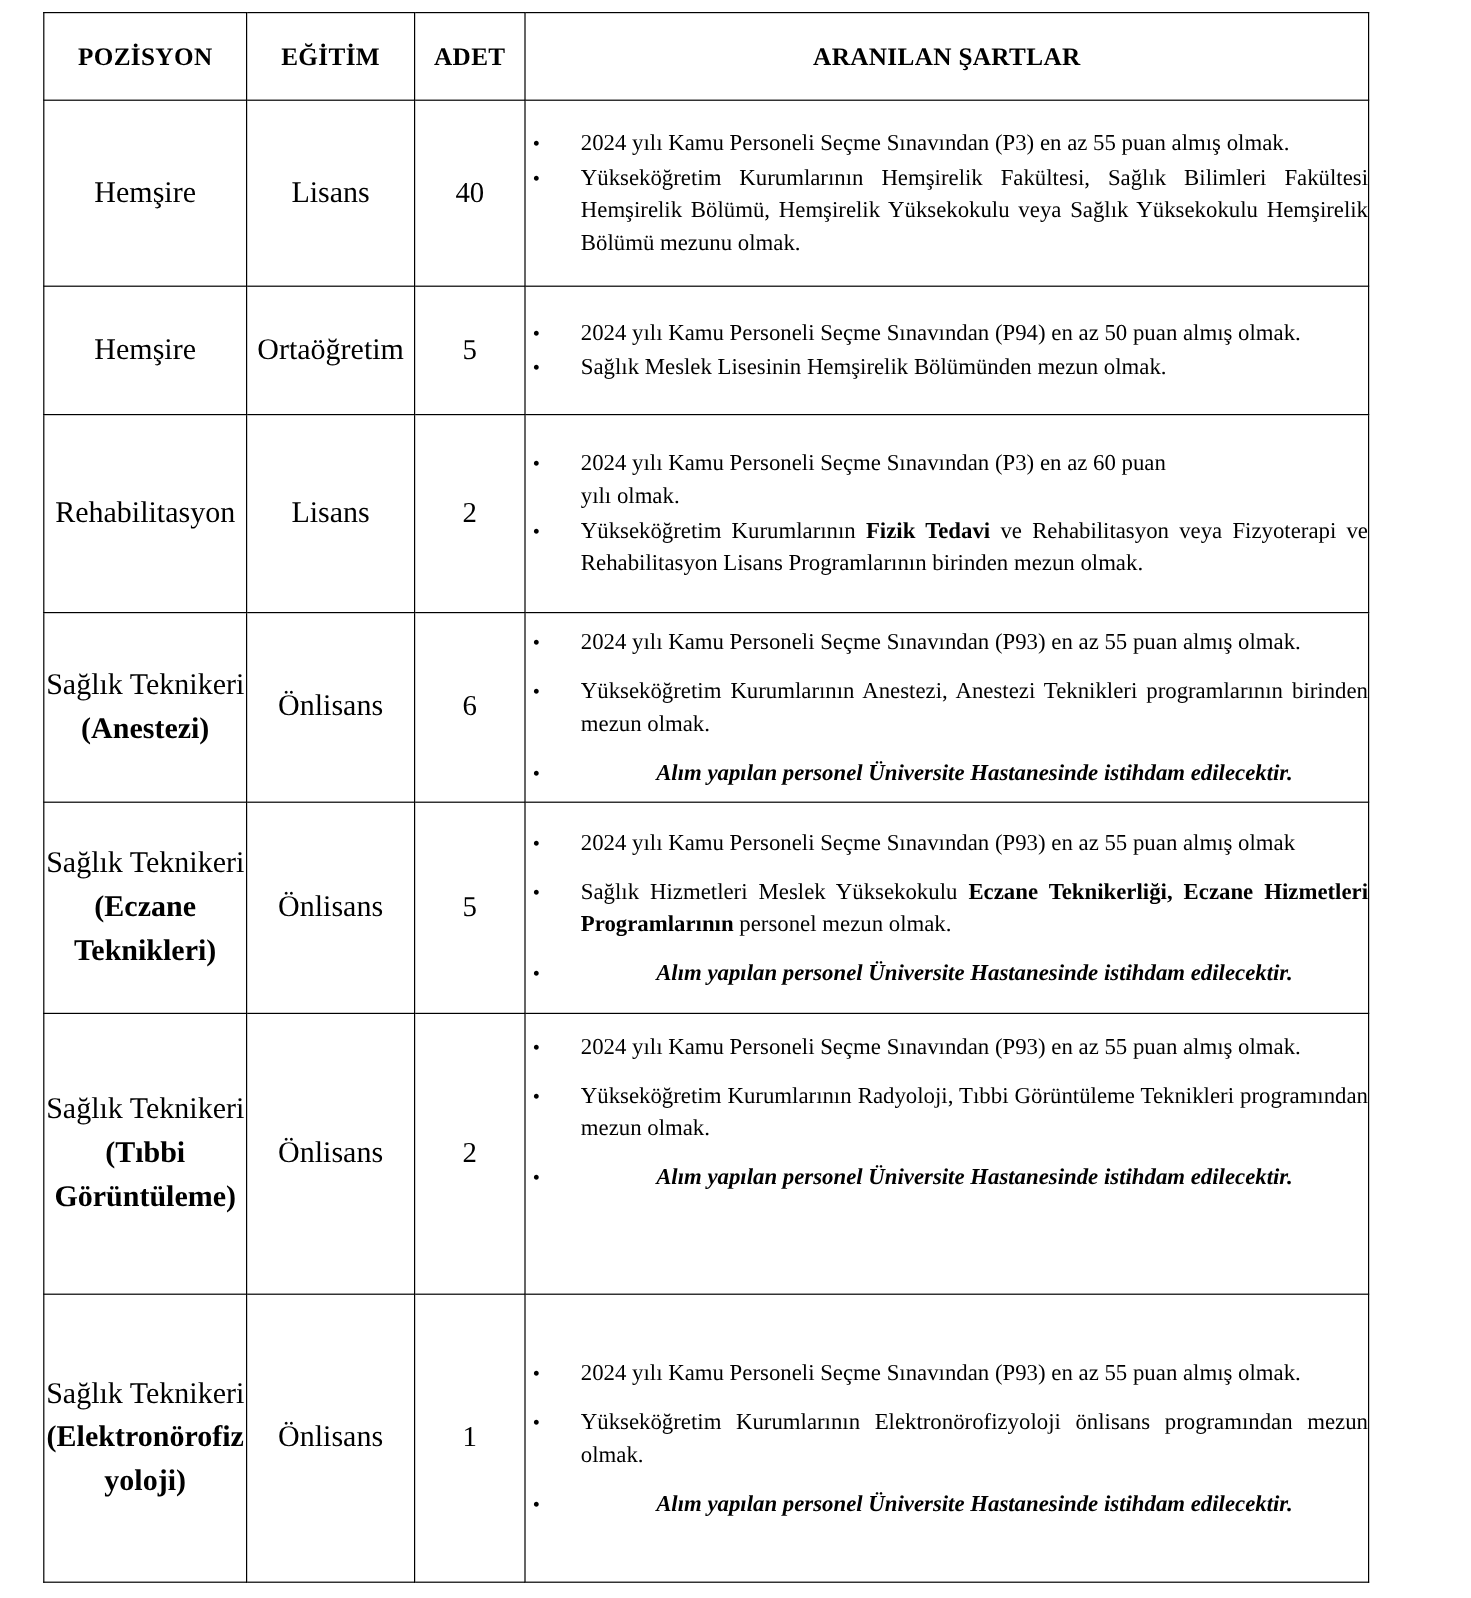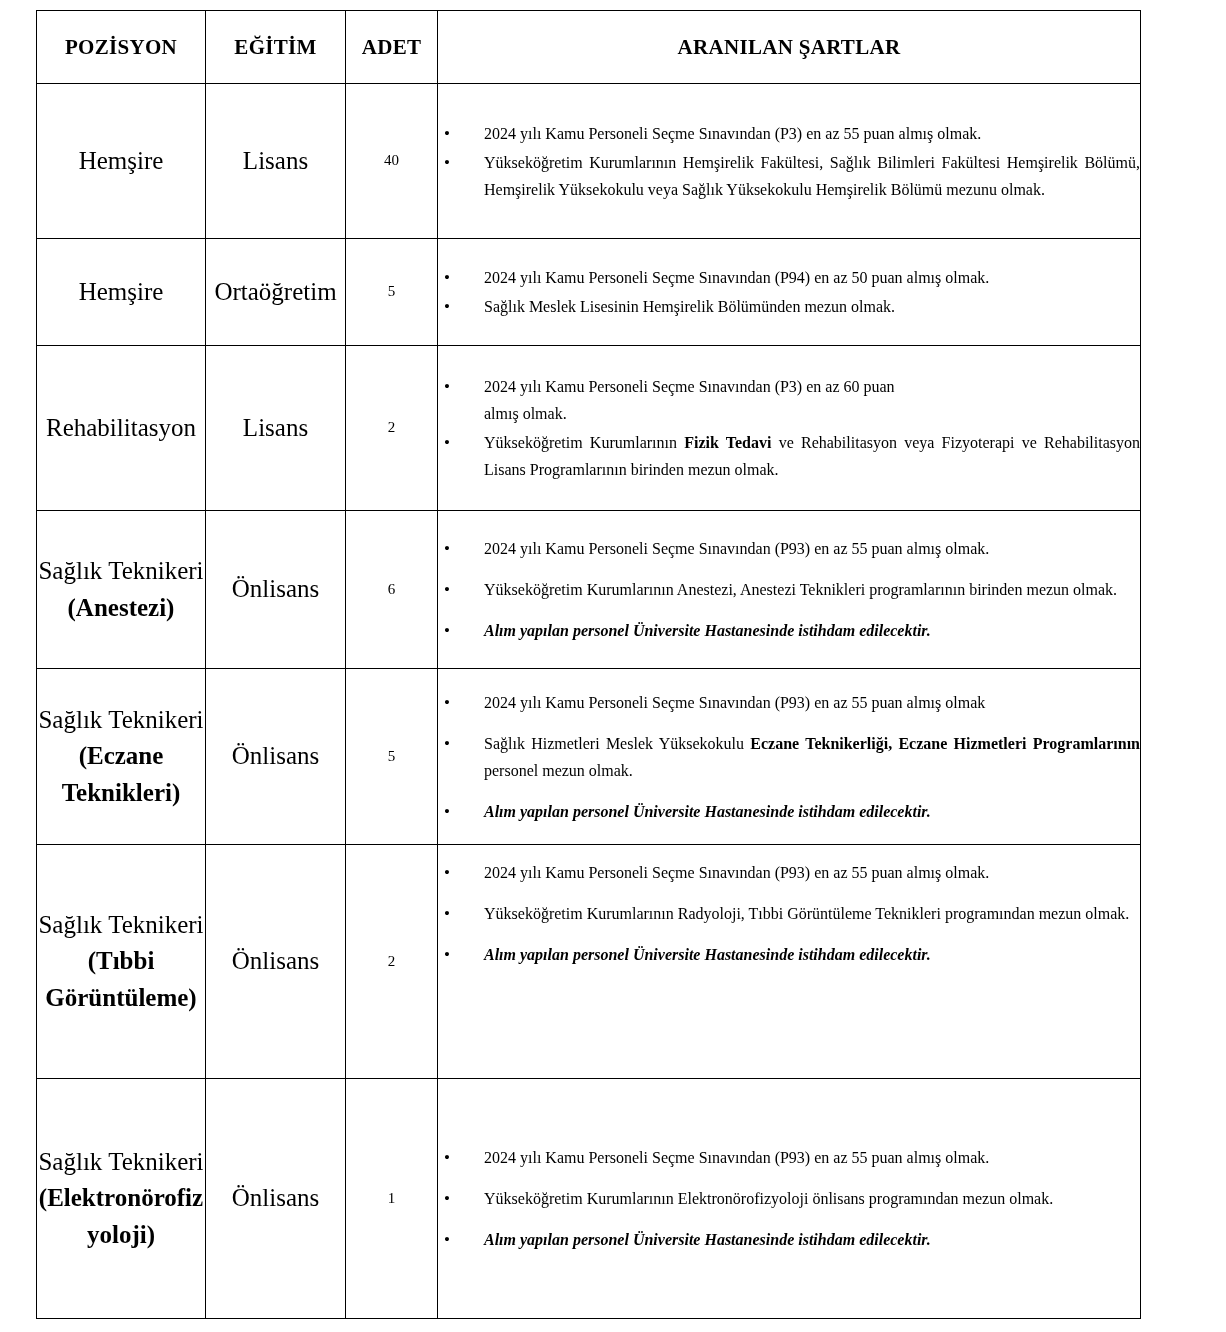--- a/index.html
+++ b/index.html
@@ -41,21 +41,21 @@
     letter-spacing: 0.3px;
   }
   td.pos, td.edu, td.cnt {
     text-align: center;
     font-size: 25px;
     line-height: 1.45;
     padding: 4px 6px;
   }
   td.pos .pos-line { display: block; }
   td.pos .pos-line.b { font-weight: bold; }
-  td.cnt { font-size: 15px; }
+  td.cnt { font-size: 24px; }
   td.req {
     vertical-align: middle;
     padding: 12px 26px 12px 20px;
   }
   td.req.vtop {
     vertical-align: top;
     padding-top: 14px;
   }
   .req-item {
     display: flex;
@@ -66,30 +66,30 @@
   tr.spaced .req-item + .req-item { margin-top: 14px; }
   .bullet {
     flex: 0 0 40px;
     text-align: left;
     padding-left: 6px;
     font-size: 17px;
     line-height: 27px;
   }
   .req-text {
     flex: 1 1 auto;
-    font-size: 16px;
+    font-size: 19px;
     line-height: 27px;
     text-align: justify;
   }
   .req-text span.b { font-weight: bold; }
   .req-text span.i { font-style: italic; }
   .req-item.bi .req-text {
     font-weight: bold;
     font-style: italic;
-    text-align: left;
+    text-align: center;
   }
 </style>
 </head>
 <body>
 
 <div class="page">
   <table class="doc-table">
     <colgroup>
       <col style="width:169px">
       <col style="width:140px">
@@ -141,21 +141,21 @@
         </tr>
         <tr style="height: 165px;">
           <td class="pos">
             <div class="pos-line">Rehabilitasyon</div>
           </td>
           <td class="edu">Lisans</td>
           <td class="cnt">2</td>
           <td class="req">
             <div class="req-item">
               <span class="bullet">•</span>
-              <div class="req-text"><span>2024 yılı Kamu Personeli Seçme Sınavından (P3) en az 60 puan</span><br><span>almış olmak.</span></div>
+              <div class="req-text"><span>2024 yılı Kamu Personeli Seçme Sınavından (P3) en az 60 puan</span><br><span>yılı olmak.</span></div>
             </div>
             <div class="req-item">
               <span class="bullet">•</span>
               <div class="req-text"><span>Yükseköğretim Kurumlarının </span><span class="b">Fizik Tedavi</span><span> ve Rehabilitasyon veya Fizyoterapi ve Rehabilitasyon Lisans Programlarının birinden mezun olmak.</span></div>
             </div>
           </td>
         </tr>
         <tr class="spaced" style="height: 158px;">
           <td class="pos">
             <div class="pos-line">Sağlık Teknikeri</div>

